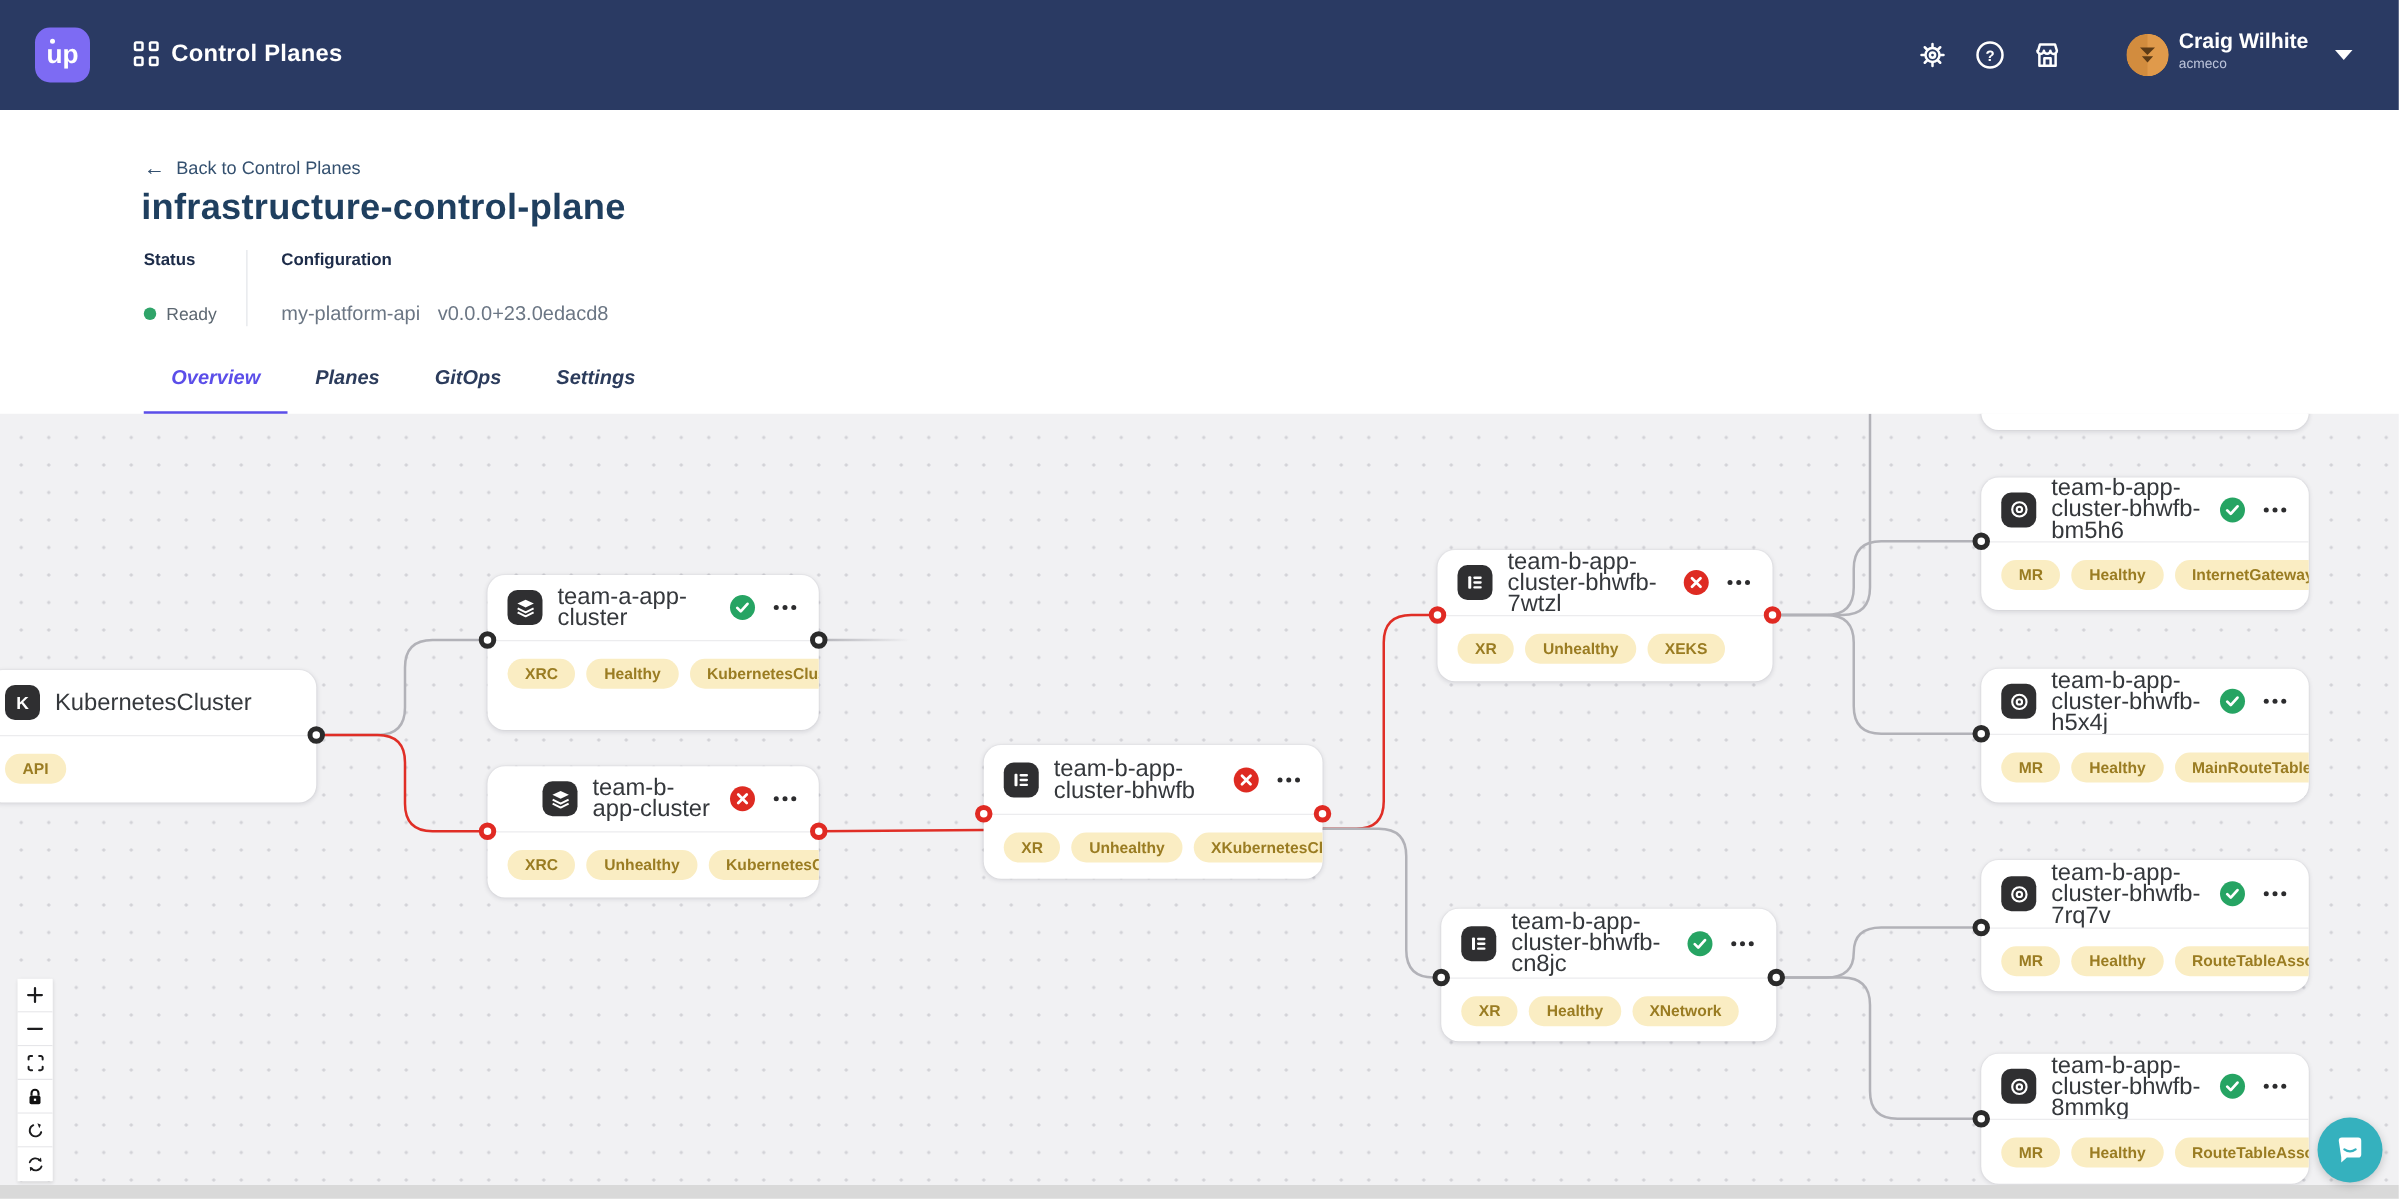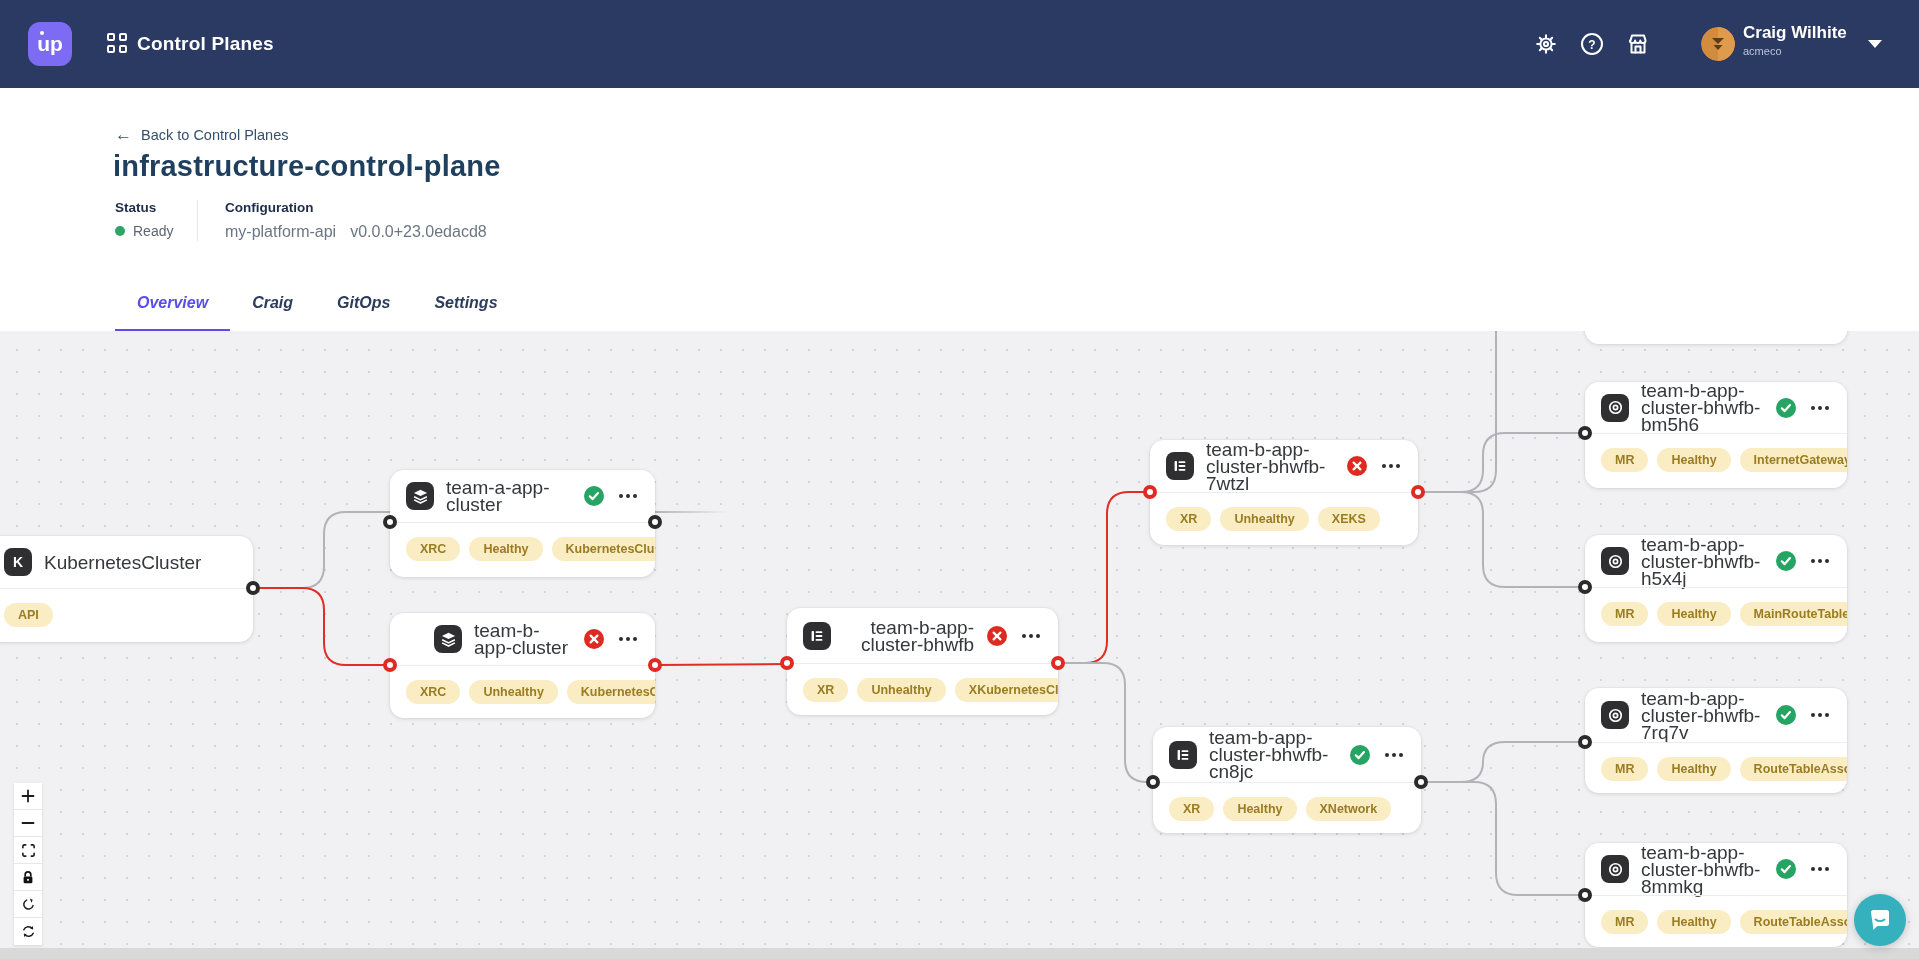--- a/index.html
+++ b/index.html
@@ -32,21 +32,21 @@
   
   .backrow { position:absolute; left:115px; top:126px; display:flex; gap:9px;
     align-items:center; color:#34506f; font-size:14.5px; cursor:pointer; }
   .backrow .arr { font-size:17px; line-height:1; }
   h1.cp-title { position:absolute; left:113px; top:150px; font-size:29px;
     color:#1F3F5F; letter-spacing:.2px; }
   .meta { position:absolute; left:115px; top:200px; display:flex; }
   .meta .col1 { width:82px; }
   .meta .vdiv { width:1px; background:#e3e6ea; margin:0 0 0 0; }
   .meta .col2 { padding-left:27px; }
-  .meta h4 { font-size:13.5px; color:#1d2c49; margin-bottom:8px; font-weight:bold; }
+  .meta h4 { font-size:13.5px; color:#1d2c49; margin-bottom:28px; font-weight:bold; }
   .meta .val { font-size:14px; color:#5c6771; display:flex; align-items:center; gap:8px; }
   .dot-green { width:10px; height:10px; border-radius:50%; background:#2FA469; display:inline-block; }
   .cfgline { display:flex; gap:14px; color:#6b7684; font-size:16px; }
 
   
   .tabs { position:absolute; left:115px; top:288px; display:flex; }
   .tab { font-size:16px; font-weight:bold; color:#2C3C5C; padding:6px 22px 20px 22px;
     background:none; border:none; cursor:pointer; position:relative;
     font-family:"Liberation Sans", sans-serif;font-style:italic; }
   .tab.active { color:#5B4EE9; }
@@ -172,21 +172,21 @@
     <h4>Configuration</h4>
     <div class="cfgline">
       <span>my-platform-api</span>
       <span>v0.0.0+23.0edacd8</span>
     </div>
   </div>
 </div>
 
 <div class="tabs">
   <button class="tab active">Overview</button>
-  <button class="tab">Craig</button>
+  <button class="tab">Planes</button>
   <button class="tab">GitOps</button>
   <button class="tab">Settings</button>
 </div>
 
 <div class="canvas" id="canvas">
   <svg class="edges" id="edges" width="1919" height="959" viewBox="0 0 1919 959">
     <defs>
       <linearGradient id="fadeGray" gradientUnits="userSpaceOnUse" x1="655" y1="0" x2="728" y2="0">
         <stop offset="0" stop-color="#B2B2B8"></stop>
         <stop offset="1" stop-color="#B2B2B8" stop-opacity="0"></stop>
@@ -251,21 +251,21 @@
             <div>KubernetesCluster</div>
           </div>
         </div>
         <div class="ndiv" style="top: 52px;"></div>
         <div class="nbadges" style="top: 67px;">
           <span class="pill">API</span>
         </div>
       </div>
       <span class="handle" style="top: 45px; right: -7px;"></span>
     </div>
-    <div class="node" style="left: 390px; top: 129px; width: 265px; height: 107px; margin-top: 10px;">
+    <div class="node" style="left: 390px; top: 129px; width: 265px; height: 124px;">
       <div class="card-body">
         <div class="nhead" style="height: 52px;">
           <span class="ntile">
             <svg width="17" height="17" viewBox="0 0 16 16">
               <path d="M8 1.6l6.2 3L8 7.6 1.8 4.6z" fill="#fff"></path>
               <path d="M2 8.2l6 3 6-3" stroke="#fff" stroke-width="1.5" fill="none" stroke-linejoin="round"></path>
               <path d="M2 11.2l6 3 6-3" stroke="#fff" stroke-width="1.5" fill="none" stroke-linejoin="round"></path>
             </svg>
           </span>
           <div class="ntitle">
@@ -317,21 +317,21 @@
         <div class="ndiv" style="top: 52px;"></div>
         <div class="nbadges" style="top: 67px;">
           <span class="pill">XRC</span>
           <span class="pill">Unhealthy</span>
           <span class="pill">KubernetesCluster</span>
         </div>
       </div>
       <span class="handle red" style="top: 45px; left: -7px;"></span>
       <span class="handle red" style="top: 45px; right: -7px;"></span>
     </div>
-    <div class="node" style="left: 787px; top: 277px; width: 271px; height: 107px; text-align: right;">
+    <div class="node" style="left: 787px; top: 265px; width: 271px; height: 107px;">
       <div class="card-body">
         <div class="nhead" style="height: 55px;">
           <span class="ntile">
             <svg width="16" height="16" viewBox="0 0 16 16" fill="#fff">
               <rect x="2.6" y="3" width="2.4" height="10" rx="0.8"></rect>
               <rect x="6.6" y="3.2" width="6.8" height="1.9" rx="0.9"></rect>
               <rect x="6.6" y="7.05" width="6.8" height="1.9" rx="0.9"></rect>
               <rect x="6.6" y="10.9" width="6.8" height="1.9" rx="0.9"></rect>
             </svg>
           </span>

